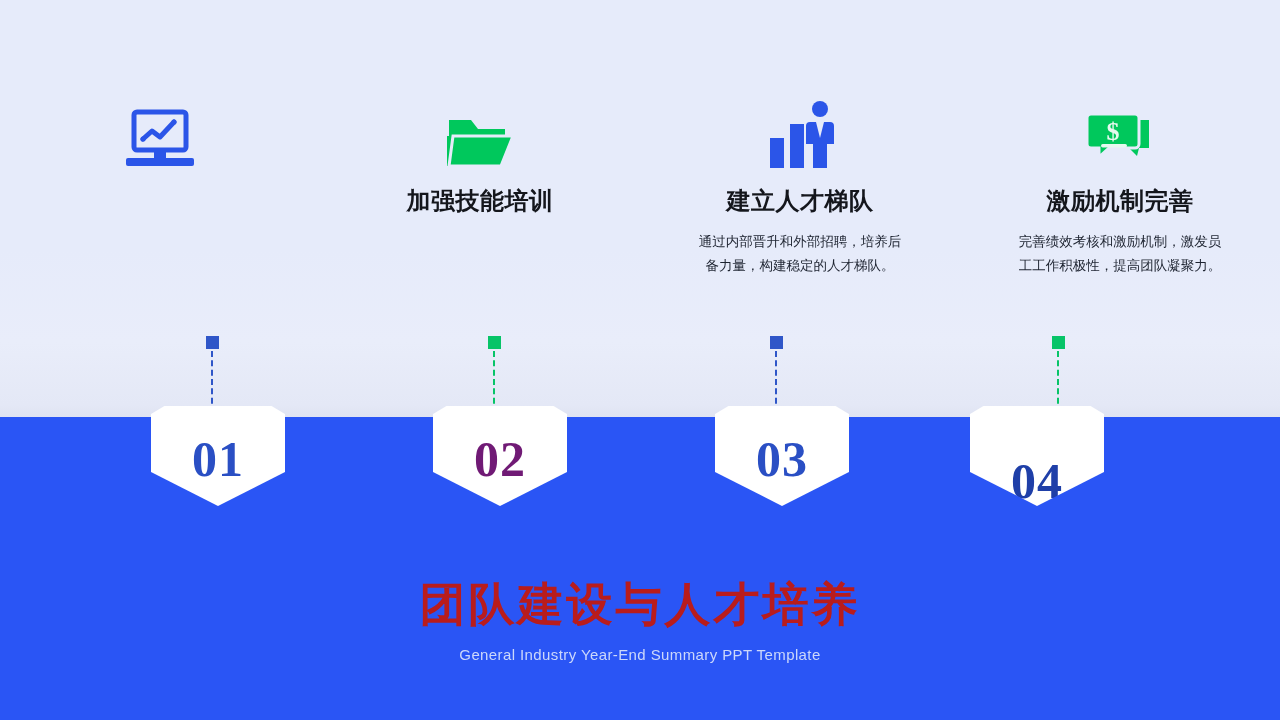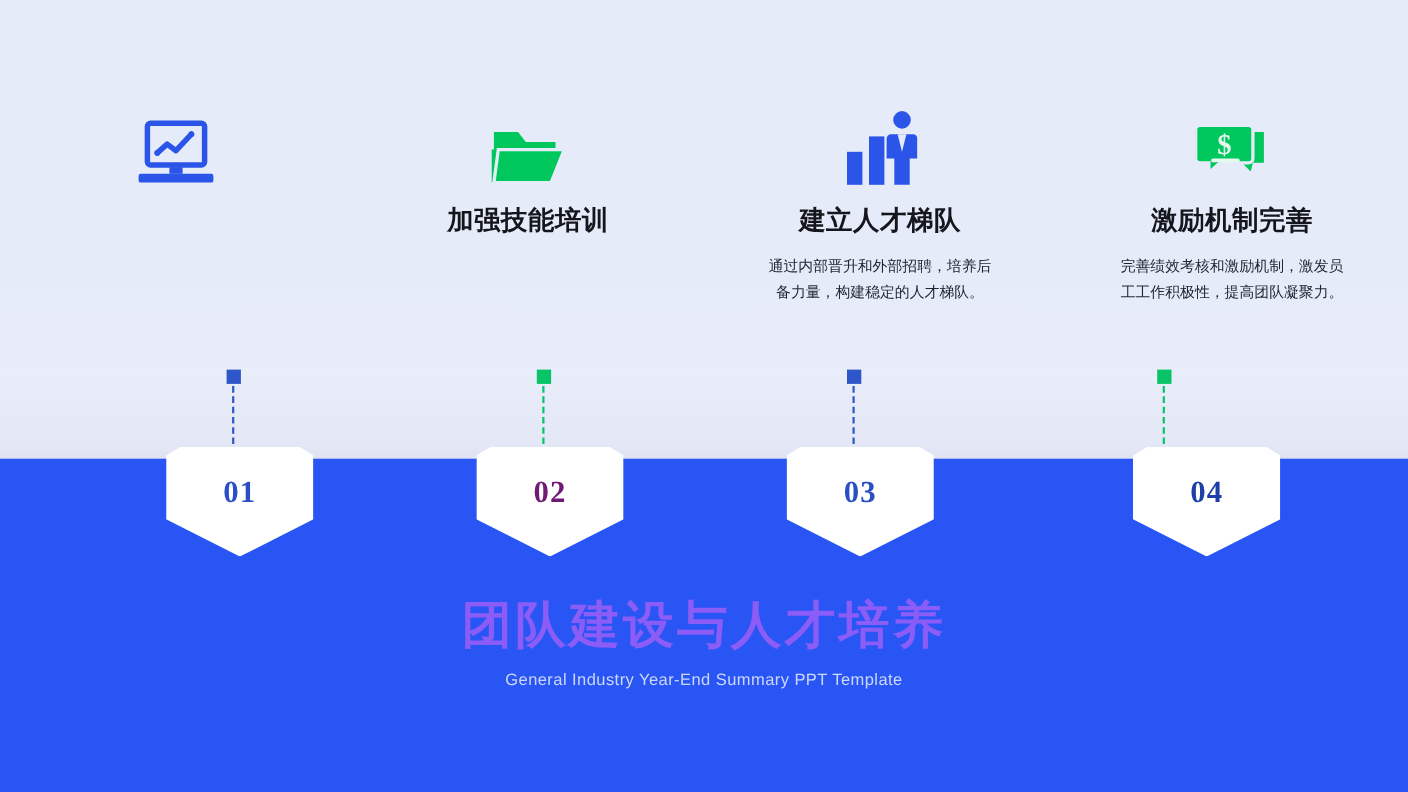--- a/index.html
+++ b/index.html
@@ -76,37 +76,38 @@
     position:absolute;
     width:134px; height:100px;
     background:#ffffff;
     clip-path: polygon(0% 8%, 10% 0%, 90% 0%, 100% 8%, 100% 66%, 50% 100%, 0% 66%);
     filter: drop-shadow(0 3px 5px rgba(20,40,120,.20));
     display:flex; align-items:flex-start; justify-content:center;
   }
   .banner .num {
     font-family:"Liberation Serif","DejaVu Serif",serif;
     font-weight:bold;
-    font-size:28px;
+    font-size:50px;
     line-height:1;
     margin-top:28px;
     letter-spacing:1px;
   }
 
   
   .footer {
     position:absolute; left:0; top:540px; width:1280px;
     text-align:center;
   }
   .main-title {
     font-size:46px;
     font-weight:bold;
-    color:#8b5cf6;
+    color:#b91c1c;
     letter-spacing:3px;
     line-height:1.25;
+    margin-top:36px;
   }
   .sub-title {
     margin-top:12px;
     font-size:15px;
     color:#ccd8fb;
     letter-spacing:.4px;
   }
 </style>
 </head>
 <body>
@@ -189,21 +190,21 @@
 
   <div class="banner" style="left:151px; top:406px;">
     <span class="num" style="color:#2a4fc4">01</span>
   </div>
   <div class="banner" style="left:433px; top:406px;">
     <span class="num" style="color:#701a75">02</span>
   </div>
   <div class="banner" style="left:715px; top:406px;">
     <span class="num" style="color:#2a4fc4">03</span>
   </div>
-  <div class="banner" style="left:1030px; top:406px;">
+  <div class="banner" style="left:970px; top:406px;align-items:flex-end;">
     <span class="num" style="color:#1f3fa8">04</span>
   </div>
 
   <div class="footer">
     <div class="main-title">团队建设与人才培养</div>
     <div class="sub-title">General Industry Year-End Summary PPT Template</div>
   </div>
 
 </div>
 

